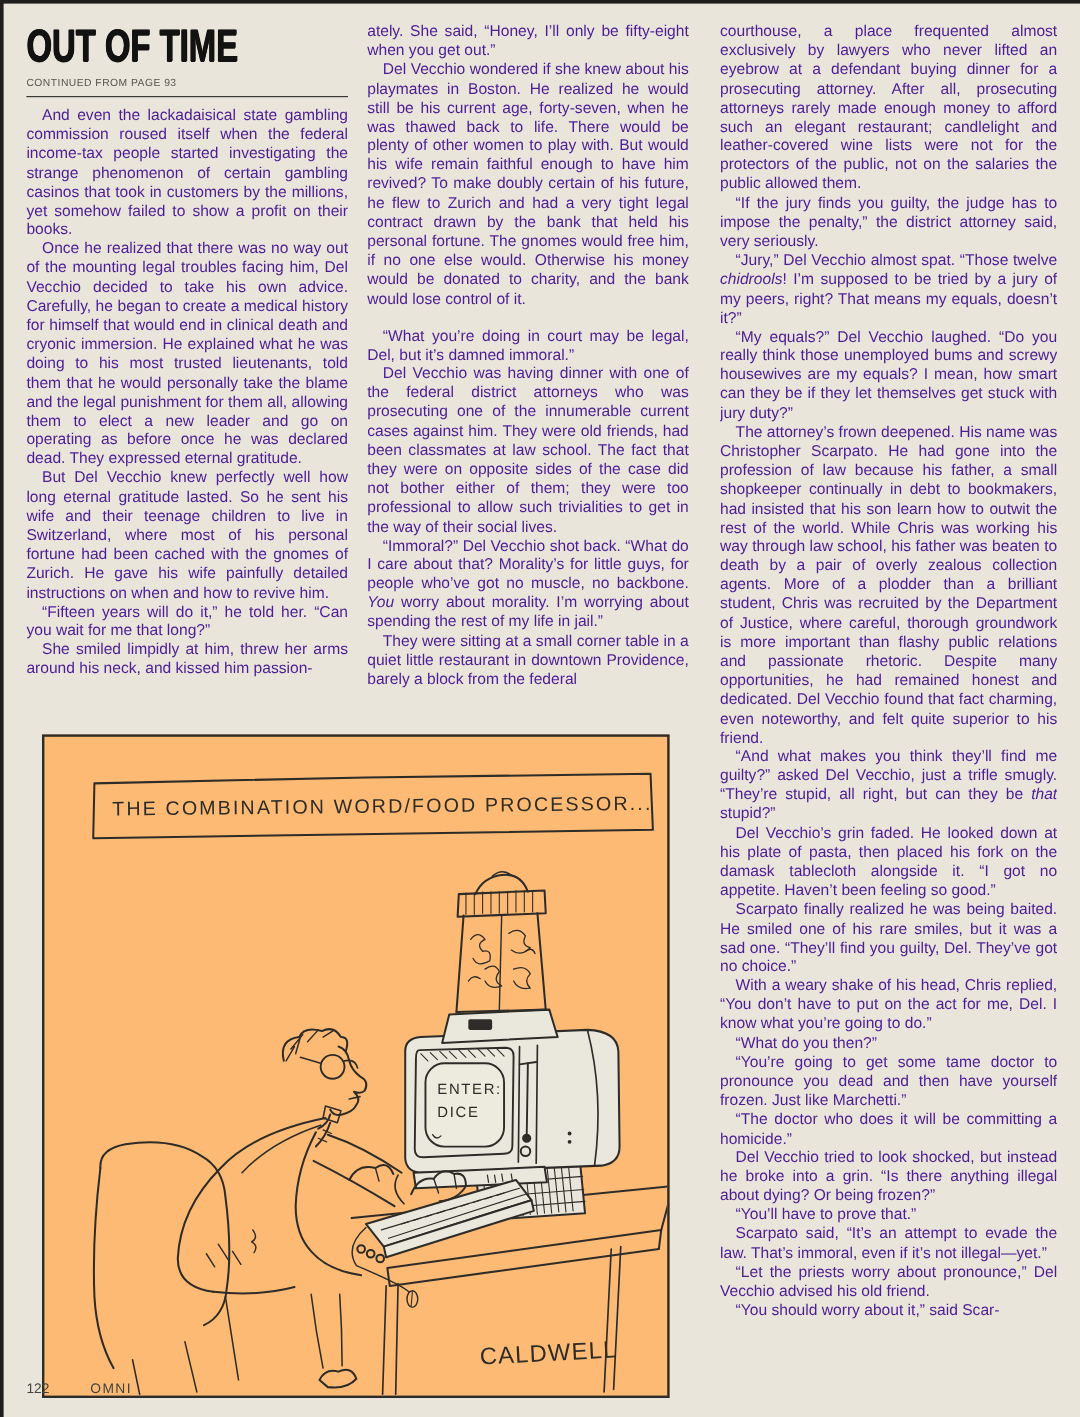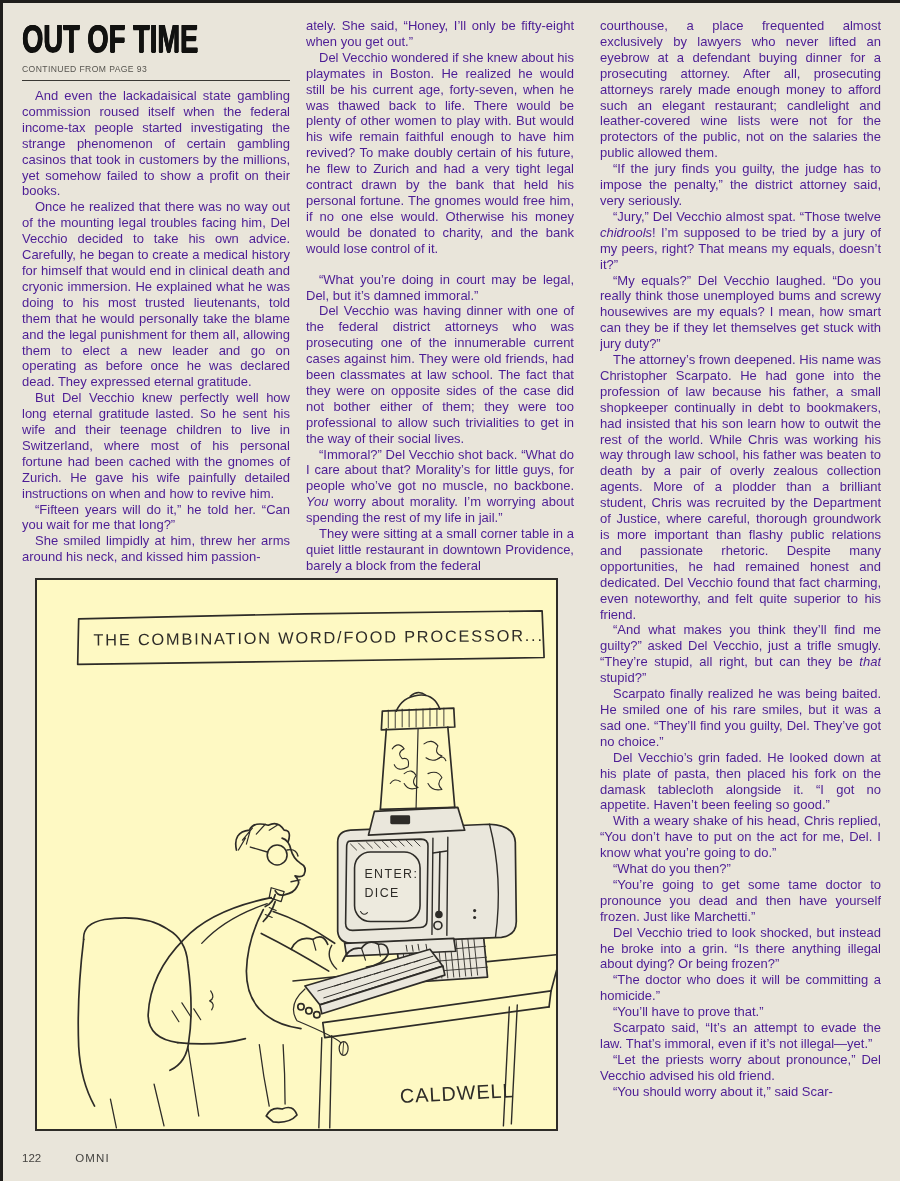--- a/index.html
+++ b/index.html
@@ -27,22 +27,22 @@
     text-align:justify;color:#4c1d95;
   }
   .col p{margin:0;text-indent:13px;}
   .col p.noindent{text-indent:0;}
   .section-gap{height:15px;}
   #col1{left:22px;top:88px;}
   #col2{left:306px;top:18px;}
   #col3{left:600px;top:18px;width:281px;height:1136px;overflow:hidden;}
 
   .cartoon{
-    position:absolute;left:35px;top:578px;width:523px;height:553px;
-    border:2px solid #2e2c28;background:#fef9c3;box-sizing:border-box;
+    position:absolute;left:35px;top:612px;width:523px;height:553px;
+    border:2px solid #2e2c28;background:#fdba74;box-sizing:border-box;
   }
   .cartoon svg{display:block;width:100%;height:100%;}
   .cartoon text{font-family:"Liberation Sans",sans-serif;}
 
   .footer{
     position:absolute;left:22px;top:1152px;font-size:11.5px;color:#454340;
   }
   .footer .pagenum{margin-right:34px;}
   .footer .mag{letter-spacing:1.2px;text-align:center;}
 </style>
@@ -75,27 +75,27 @@
       <p>“Immoral?” Del Vecchio shot back. “What do I care about that? Morality’s for little guys, for people who’ve got no muscle, no backbone. <i>You</i> worry about morality. I’m worrying about spending the rest of my life in jail.”</p>
       <p>They were sitting at a small corner table in a quiet little restaurant in downtown Providence, barely a block from the federal</p>
     </div>
   <div class="col" id="col3">
       <p class="noindent">courthouse, a place frequented almost exclusively by lawyers who never lifted an eyebrow at a defendant buying dinner for a prosecuting attorney. After all, prosecuting attorneys rarely made enough money to afford such an elegant restaurant; candlelight and leather-covered wine lists were not for the protectors of the public, not on the salaries the public allowed them.</p>
       <p>“If the jury finds you guilty, the judge has to impose the penalty,” the district attorney said, very seriously.</p>
       <p>“Jury,” Del Vecchio almost spat. “Those twelve <i>chidrools</i>! I’m supposed to be tried by a jury of my peers, right? That means my equals, doesn’t it?”</p>
       <p>“My equals?” Del Vecchio laughed. “Do you really think those unemployed bums and screwy housewives are my equals? I mean, how smart can they be if they let themselves get stuck with jury duty?”</p>
       <p>The attorney’s frown deepened. His name was Christopher Scarpato. He had gone into the profession of law because his father, a small shopkeeper continually in debt to bookmakers, had insisted that his son learn how to outwit the rest of the world. While Chris was working his way through law school, his father was beaten to death by a pair of overly zealous collection agents. More of a plodder than a brilliant student, Chris was recruited by the Department of Justice, where careful, thorough groundwork is more important than flashy public relations and passionate rhetoric. Despite many opportunities, he had remained honest and dedicated. Del Vecchio found that fact charming, even noteworthy, and felt quite superior to his friend.</p>
       <p>“And what makes you think they’ll find me guilty?” asked Del Vecchio, just a trifle smugly. “They’re stupid, all right, but can they be <i>that</i> stupid?”</p>
+      <p>Del Vecchio’s grin faded. He looked down at his plate of pasta, then placed his fork on the damask tablecloth alongside it. “I got no appetite. Haven’t been feeling so good.”</p>
       <p>Scarpato finally realized he was being baited. He smiled one of his rare smiles, but it was a sad one. “They’ll find you guilty, Del. They’ve got no choice.”</p>
-      <p>Del Vecchio’s grin faded. He looked down at his plate of pasta, then placed his fork on the damask tablecloth alongside it. “I got no appetite. Haven’t been feeling so good.”</p>
       <p>With a weary shake of his head, Chris replied, “You don’t have to put on the act for me, Del. I know what you’re going to do.”</p>
       <p>“What do you then?”</p>
       <p>“You’re going to get some tame doctor to pronounce you dead and then have yourself frozen. Just like Marchetti.”</p>
+      <p>“The doctor who does it will be committing a homicide.”</p>
       <p>Del Vecchio tried to look shocked, but instead he broke into a grin. “Is there anything illegal about dying? Or being frozen?”</p>
-      <p>“The doctor who does it will be committing a homicide.”</p>
       <p>“You’ll have to prove that.”</p>
       <p>Scarpato said, “It’s an attempt to evade the law. That’s immoral, even if it’s not illegal—yet.”</p>
       <p>“Let the priests worry about pronounce,” Del Vecchio advised his old friend.</p>
       <p>“You should worry about it,” said Scar-</p>
     </div>
 
   <div class="cartoon">
     <svg viewBox="0 0 523 553">
       <g stroke="#2e2c28" fill="none" stroke-width="1.7" stroke-linecap="round" stroke-linejoin="round">
 

